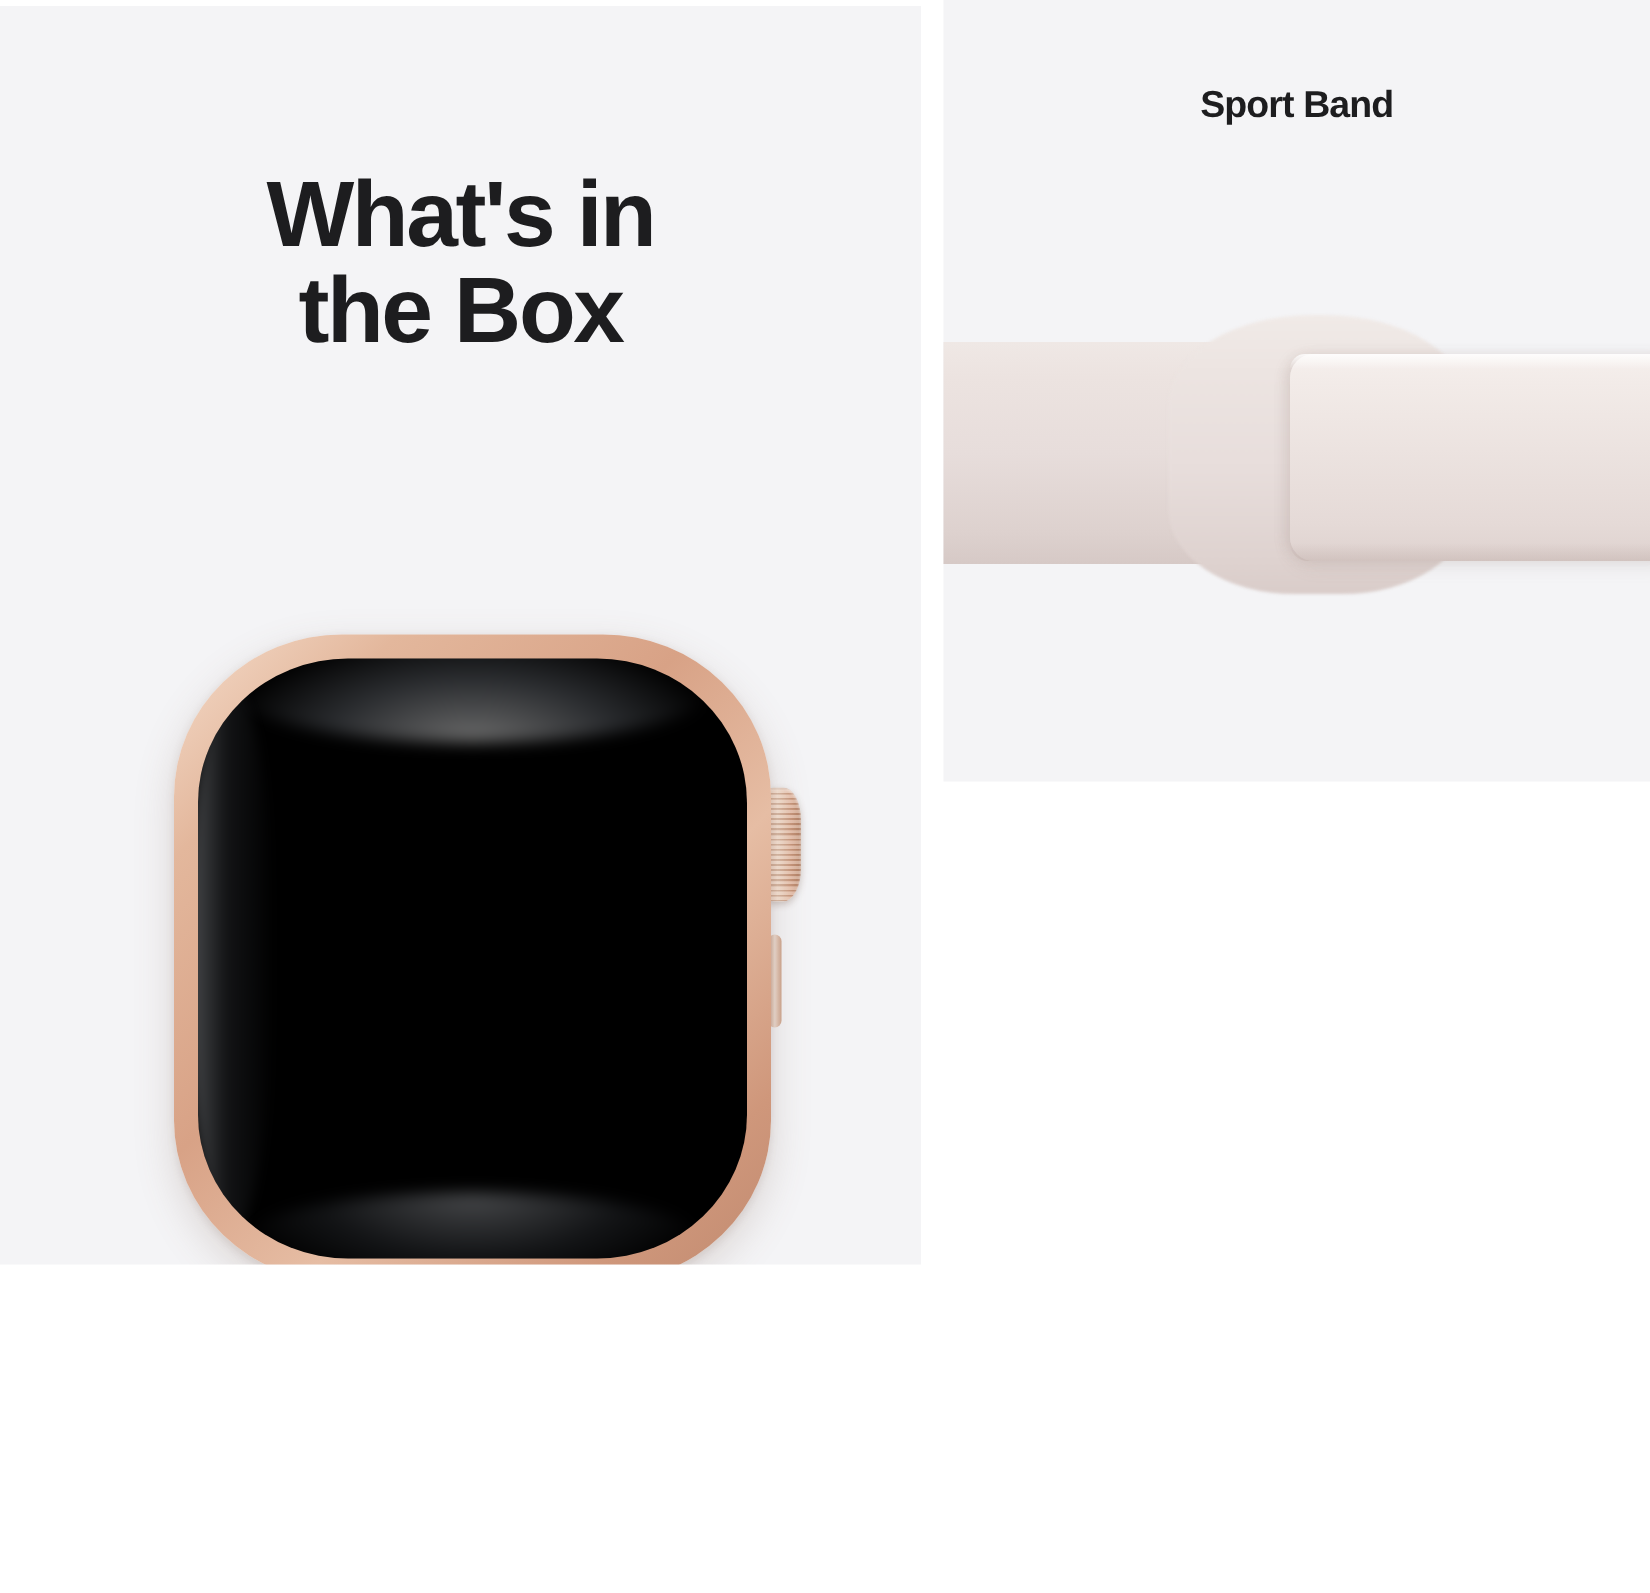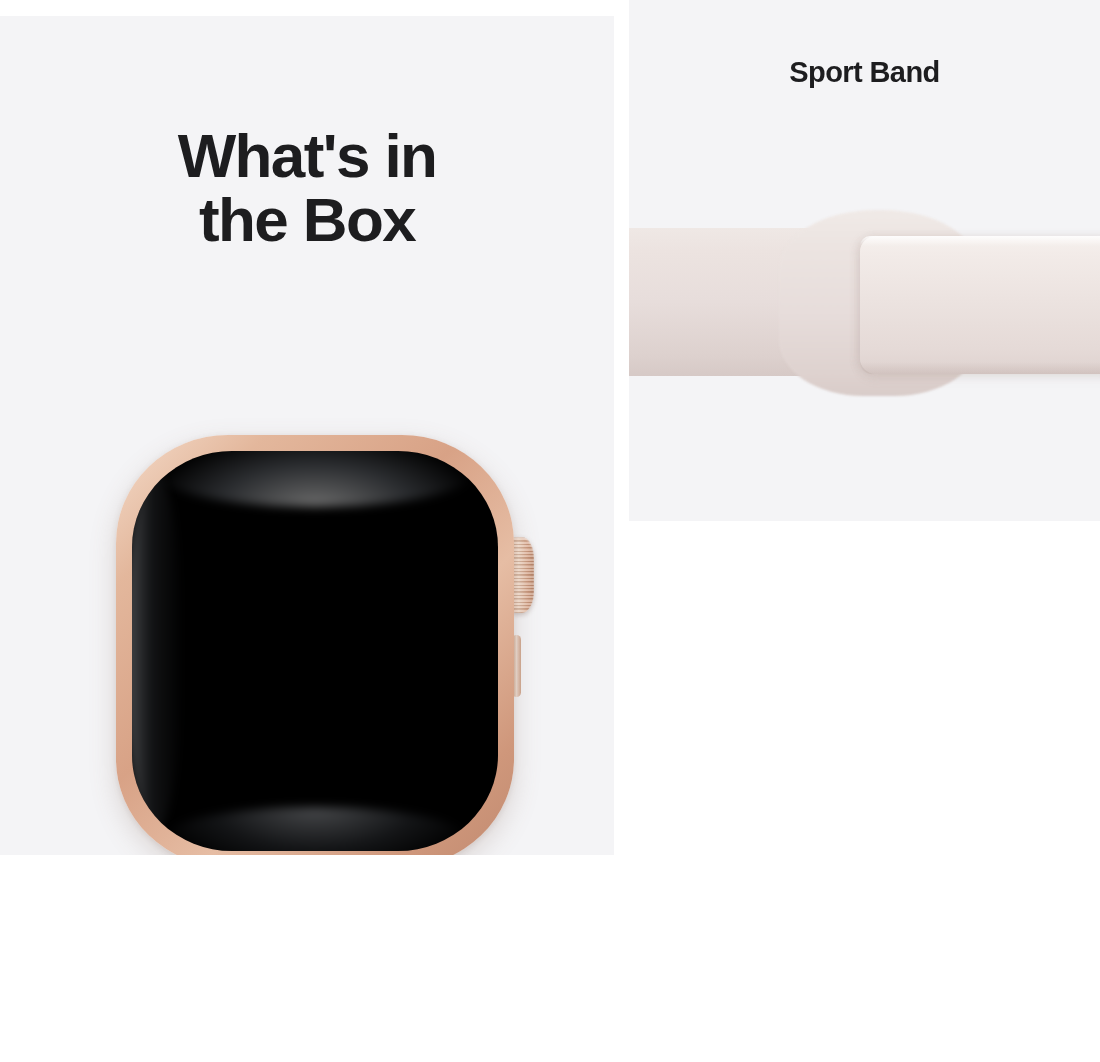--- a/index.html
+++ b/index.html
@@ -23,21 +23,21 @@
 
   
   .panel {
     position: absolute;
     background: #f4f4f6;
     overflow: hidden;
   }
 
   #panel-main {
     left: 0;
-    top: 16px;
+    top: 4px;
     width: 614px;
     height: 839px;
   }
 
   #panel-band {
     left: 629px;
     top: 0;
     width: 471px;
     height: 521px;
   }
@@ -66,21 +66,21 @@
     width: 614px;
     font-size: 62px;
     letter-spacing: -1.6px;
     line-height: 1.04;
   }
 
   #caption-sport-band {
     left: 0;
     top: 56px;
     width: 471px;
-    font-size: 29px;
+    font-size: 25px;
     letter-spacing: -0.6px;
   }
 
   #caption-charging-cable {
     left: 0;
     bottom: 52px;
     width: 471px;
     font-size: 31px;
     letter-spacing: -0.6px;
     line-height: 1.34;

